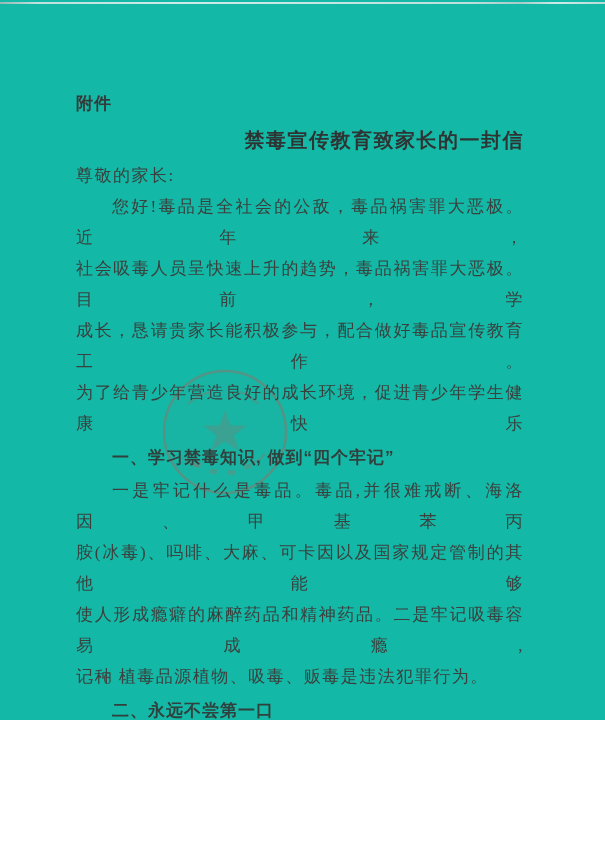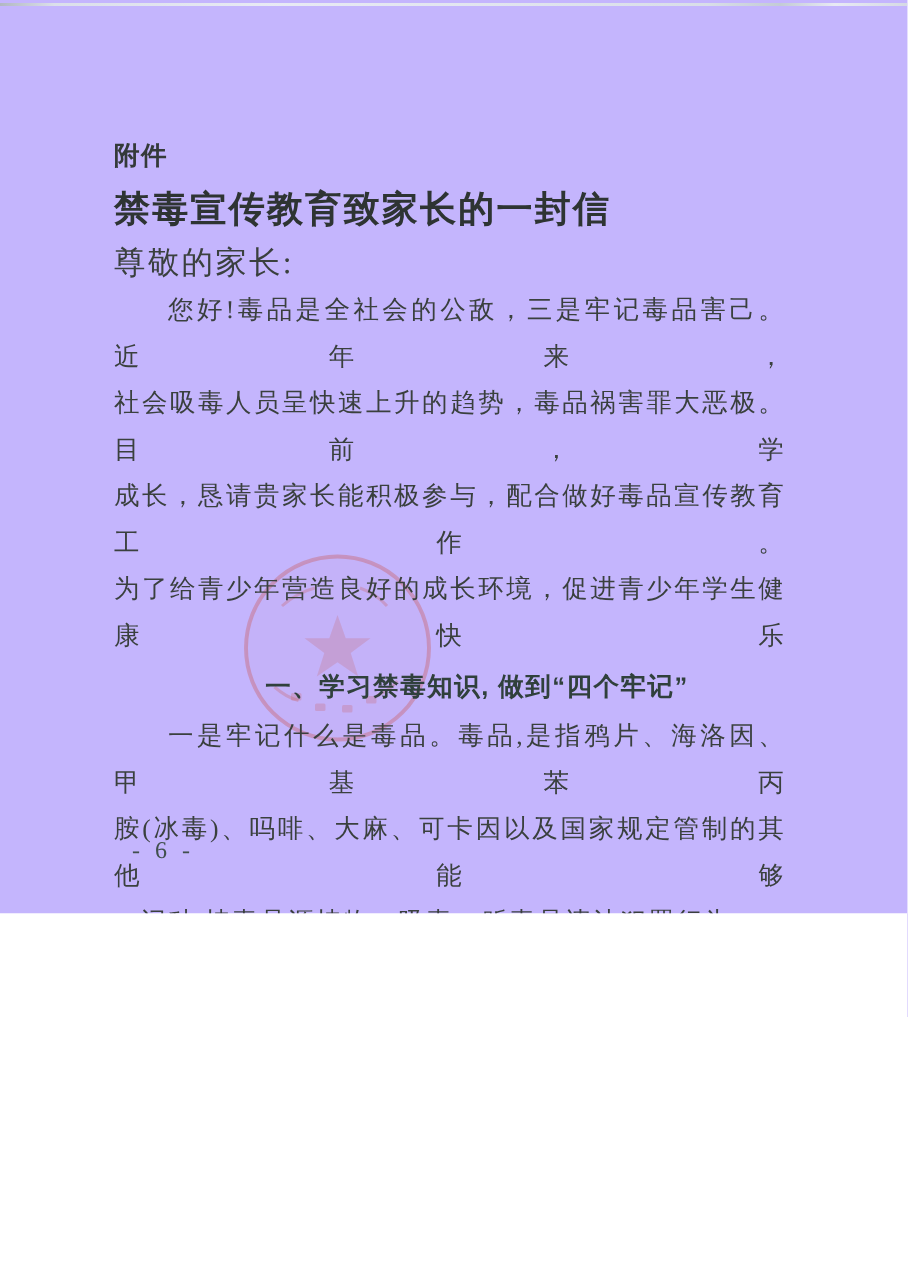--- a/index.html
+++ b/index.html
@@ -3,22 +3,22 @@
 <meta charset="utf-8">
 <style>
   html, body {
     margin: 0;
     padding: 0;
     background: #ffffff;
   }
   .page {
     position: relative;
     width: 605px;
-    height: 609px;
-    background: #c4b5fd;
+    height: 720px;
+    background: #14b8a6;
     overflow: hidden;
     font-family: "Liberation Serif", "DejaVu Serif", serif;
     color: #3a403e;
   }
   
   .scan-edge {
     position: absolute;
     top: 2px;
     left: 0;
     width: 100%;
@@ -36,39 +36,38 @@
   }
   .attachment {
     font-family: "Liberation Sans", "DejaVu Sans", sans-serif;
     font-weight: bold;
     font-size: 17px;
     line-height: 31px;
     color: #343a39;
     letter-spacing: 1px;
   }
   .doc-title {
-    font-size: 24px;
+    font-size: 20px;
     font-weight: bold;
     line-height: 38px;
-    text-align: left;
+    text-align: right;
     letter-spacing: 1.5px;
     color: #2e3433;
     margin: 2px 0 1px 0;
   }
   .salutation {
-    font-size: 21px;
+    font-size: 17px;
     line-height: 31px;
     letter-spacing: 1.5px;
   }
   .line {
     font-size: 17px;
     line-height: 31px;
     letter-spacing: 1.5px;
     white-space: nowrap;
-    text-align: center;
   }
   .line.stretch {
     white-space: normal;
     text-align: justify;
     text-align-last: justify;
     text-justify: inter-ideograph;
   }
   .line.indent { text-indent: 36px; }
   .line.heading {
     font-family: "Liberation Sans", "DejaVu Sans", sans-serif;
@@ -118,27 +117,28 @@
       <rect x="70" y="104" width="7" height="5" rx="1"></rect>
       <rect x="86" y="98" width="7" height="5" rx="1"></rect>
     </g>
   </svg>
 
   <div class="content">
     <div class="attachment">附件</div>
     <div class="doc-title">禁毒宣传教育致家长的一封信</div>
     <div class="salutation">尊敬的家长:</div>
     <div>
-        <div class="line body indent stretch">您好!毒品是全社会的公敌，三是牢记毒品害己。近年来，</div>
+        <div class="line body indent stretch">您好!毒品是全社会的公敌，毒品祸害罪大恶极。近年来，</div>
         <div class="line body stretch">社会吸毒人员呈快速上升的趋势，毒品祸害罪大恶极。目前，学</div>
         <div class="line body stretch">成长，恳请贵家长能积极参与，配合做好毒品宣传教育工作。</div>
         <div class="line body stretch">为了给青少年营造良好的成长环境，促进青少年学生健康快乐</div>
         <div class="line heading indent">一、学习禁毒知识, 做到“四个牢记”</div>
-        <div class="line body indent stretch">一是牢记什么是毒品。毒品,是指鸦片、海洛因、甲基苯丙</div>
+        <div class="line body indent stretch">一是牢记什么是毒品。毒品,并很难戒断、海洛因、甲基苯丙</div>
         <div class="line body stretch">胺(冰毒)、吗啡、大麻、可卡因以及国家规定管制的其他能够</div>
+        <div class="line body stretch">使人形成瘾癖的麻醉药品和精神药品。二是牢记吸毒容易成瘾,</div>
         <div class="line body">记种 植毒品源植物、吸毒、贩毒是违法犯罪行为。</div>
         <div class="line heading indent">二、永远不尝第一口</div>
       </div>
   </div>
 
   <div class="page-number">- 6 -</div>
 
 </div>
 
 </body></html>

